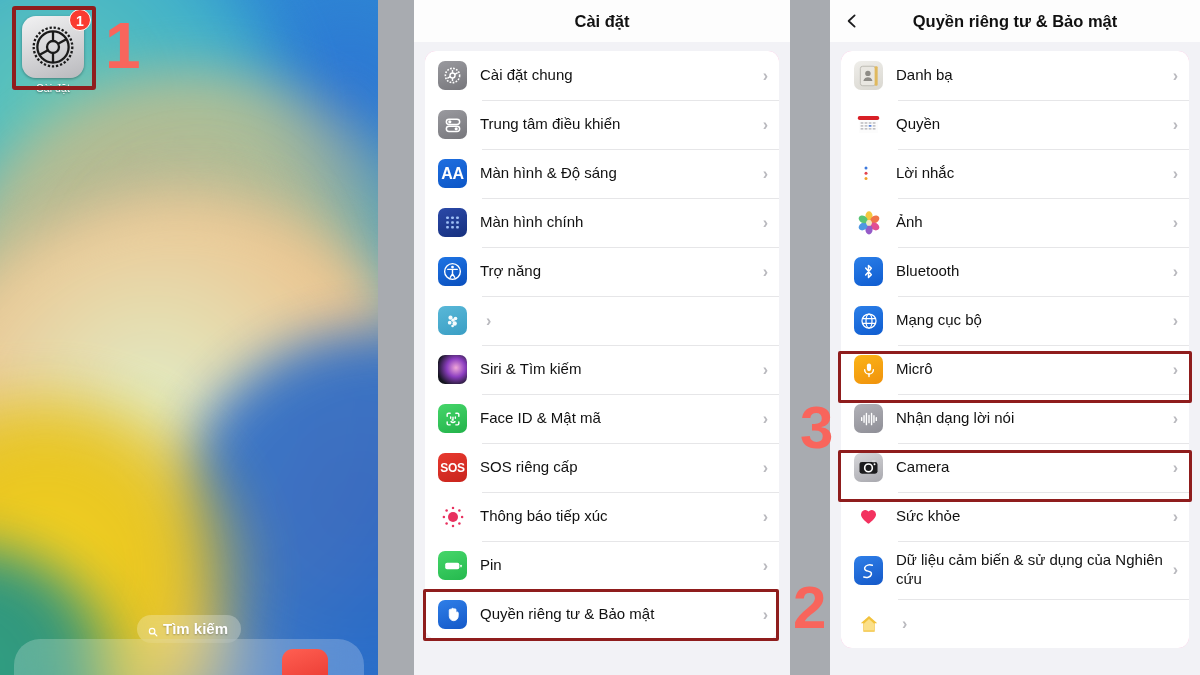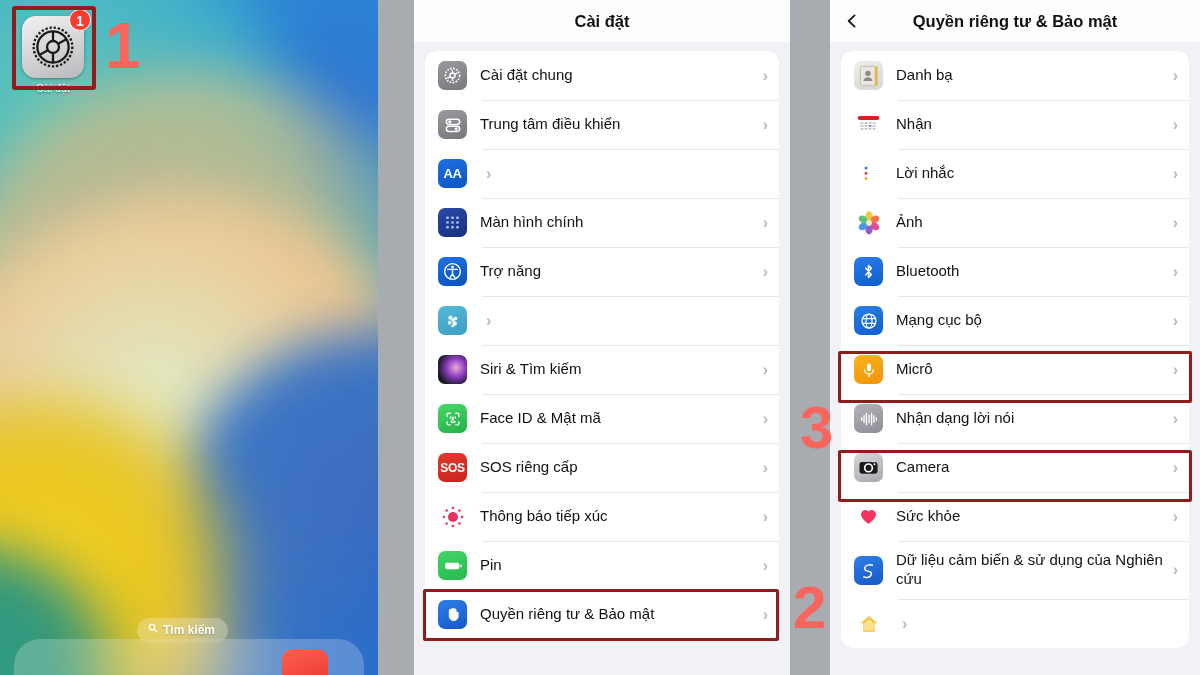--- a/index.html
+++ b/index.html
@@ -52,24 +52,24 @@
     font-size:14px; font-weight:700; line-height:22px; text-align:center;
     border:1.5px solid #fff; padding:0 5px;
   }
   .app-label {
     margin-top:4px; font-size:10.5px; color:#fff; text-align:center;
     text-shadow:0 1px 2px rgba(0,0,0,.5); letter-spacing:.1px;
   }
 
   .search-pill {
     position:absolute; left:137px; bottom:32px;
-    display:flex; align-items:flex-start; gap:5px;
+    display:flex; align-items:flex-end; gap:5px;
     padding:5px 13px 6px 11px; border-radius:14px;
     background:rgba(255,255,255,.25); backdrop-filter:blur(6px);
-    color:#fff; font-size:12px; font-weight:600;
+    color:#fff; font-size:15px; font-weight:600;
     text-shadow:0 1px 2px rgba(0,0,0,.28);
   }
   .dock {
     position:absolute; left:14px; right:14px; bottom:-38px; height:74px;
     border-radius:26px; background:rgba(255,255,255,.22);
     backdrop-filter:blur(12px);
   }
   .dock-ico { position:absolute; right:36px; top:10px; width:46px; height:46px;
     border-radius:11px; background:linear-gradient(160deg,#ff5f52,#e5322b); }
 
@@ -237,22 +237,23 @@
               <rect x="4" y="13.4" width="16" height="6.4" rx="3.2" fill="none" stroke="#fff" stroke-width="1.8"></rect>
               <circle cx="15.8" cy="16.6" r="1.9" fill="#fff"></circle>
             </svg>
           </span>
           <span class="row-label">Trung tâm điều khiển</span>
           <span class="row-chev">›</span>
         </div>
 
         <div class="row">
           <span class="row-ico ic-display">
-            <span class="txt-glyph" style="font-size:13px;">AA</span>
-          </span>
+            <span class="txt-glyph" style="font-size:16px;">AA</span>
+          </span>
+          <span class="row-label">Màn hình &amp; Độ sáng</span>
           <span class="row-chev">›</span>
         </div>
 
         <div class="row">
           <span class="row-ico ic-home">
             <svg width="19" height="19" viewBox="0 0 24 24">
               <g fill="#9fc0f5">
                 <rect x="4" y="4.5" width="3.4" height="3" rx="1"></rect>
                   <rect x="10.3" y="4.5" width="3.4" height="3" rx="1"></rect>
                   <rect x="16.6" y="4.5" width="3.4" height="3" rx="1"></rect>
@@ -416,21 +417,21 @@
                   <rect x="8.6" y="12.6" width="2.4" height="1.3"></rect>
                 <rect x="15.8" y="12.6" width="2.4" height="1.3"></rect>
                 <rect x="5" y="15.2" width="2.4" height="1.3"></rect>
                   <rect x="8.6" y="15.2" width="2.4" height="1.3"></rect>
                 <rect x="12.2" y="15.2" width="2.4" height="1.3"></rect>
                   <rect x="15.8" y="15.2" width="2.4" height="1.3"></rect>
               </g>
               <rect x="12.2" y="12.6" width="2.4" height="1.3" fill="#3d6fd8"></rect>
             </svg>
           </span>
-          <span class="row-label">Nhận</span>
+          <span class="row-label">Quyền</span>
           <span class="row-chev">›</span>
         </div>
 
         <div class="row">
           <span class="row-ico ic-reminders">
             <svg width="24" height="24" viewBox="0 0 24 24">
               <circle cx="9" cy="6" r="1.5" fill="#3c78dc"></circle>
               <circle cx="9" cy="11.3" r="1.5" fill="#e3424e"></circle>
               <circle cx="9" cy="16.6" r="1.5" fill="#f0a22a"></circle>
             </svg>

